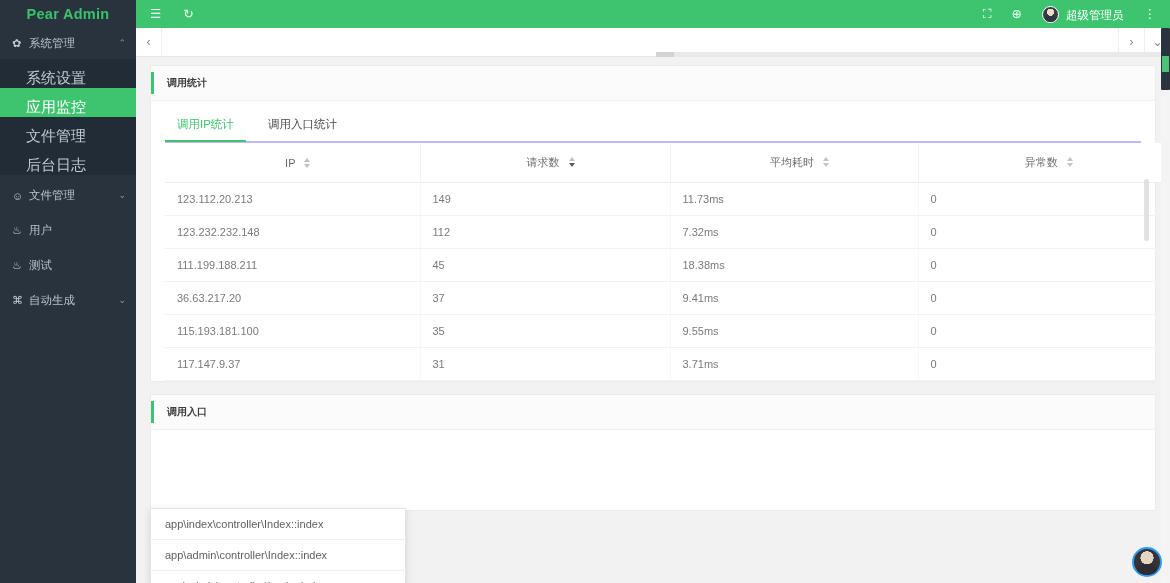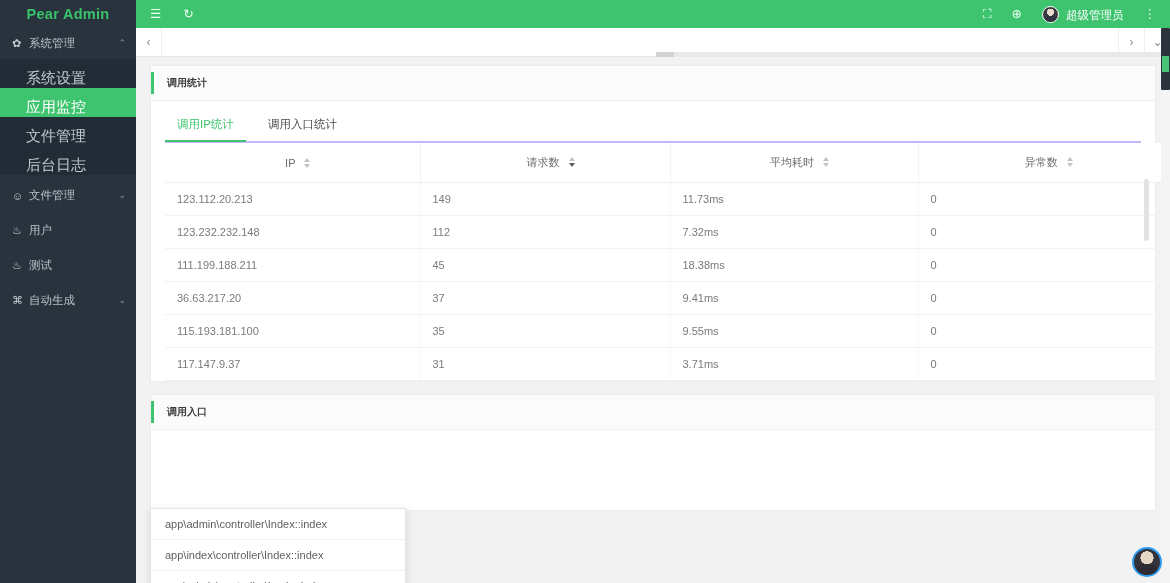--- a/index.html
+++ b/index.html
@@ -427,22 +427,22 @@
       </div>
 
       <div class="card card2">
         <div class="card-head">调用入口</div>
         <div class="card-body" style="height:80px"></div>
       </div>
 
     </div>
 
     <div class="dropdown">
+      <div class="dd-item">app\index\controller\Index::index</div>
       <div class="dd-item">app\admin\controller\Index::index</div>
-      <div class="dd-item">app\index\controller\Index::index</div>
       <div class="dd-item">app\admin\controller\Login::index</div>
     </div>
 
     <div class="page-scrollbar">
       <div class="page-scroll-thumb"></div>
     </div>
 
     <div class="float-avatar"></div>
 
   </section>

